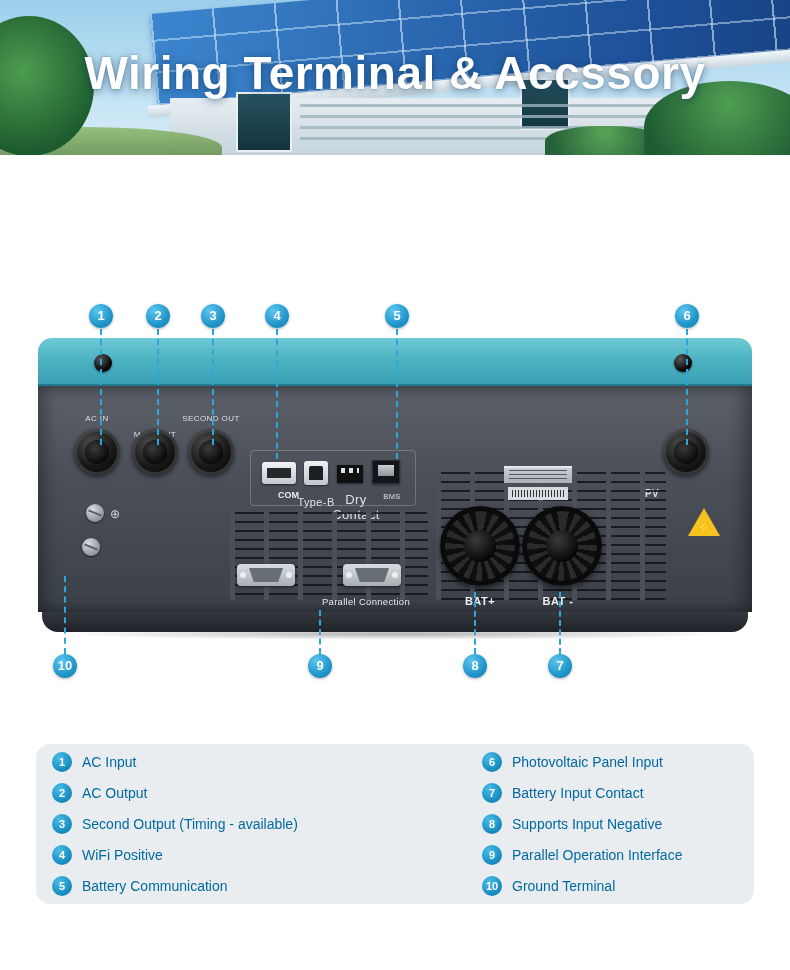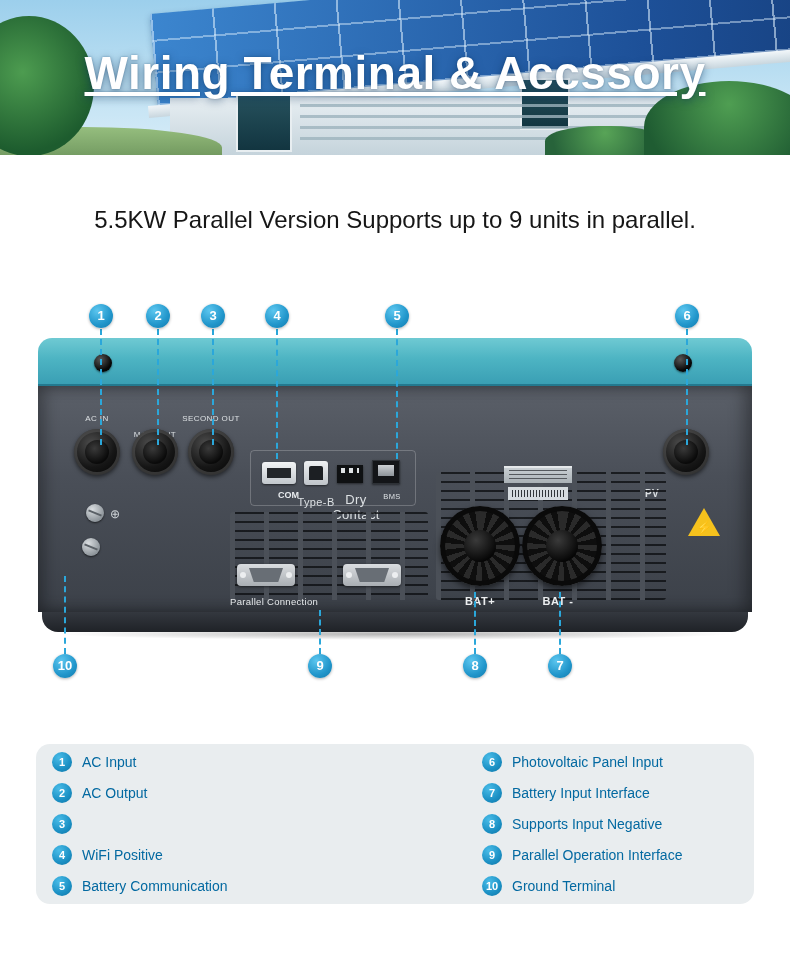--- a/index.html
+++ b/index.html
@@ -29,21 +29,21 @@
   .tree { position:absolute; left:-36px; top:16px; width:130px; height:140px; border-radius:50%;
     background:radial-gradient(circle at 45% 40%, #4d9c50, #1d5c2e 72%); }
   .plant { position:absolute; left:545px; top:126px; width:120px; height:34px; border-radius:45% 45% 0 0;
     background:radial-gradient(circle at 50% 20%, #58a457, #27633a 80%); }
   .bush { position:absolute; right:-24px; bottom:-18px; width:170px; height:92px; border-radius:50% 50% 0 0;
     background:radial-gradient(circle at 50% 25%, #4f9e52, #1f5c32 78%); }
   .grass { position:absolute; left:-8px; bottom:-6px; width:230px; height:34px; border-radius:40% 60% 0 0;
     background:linear-gradient(180deg,#8fb971,#628c4c); opacity:.9; }
   .hero-title { position:absolute; left:0; top:46px; width:100%; text-align:center;
     font-size:46px; font-weight:bold; color:#ffffff; letter-spacing:.5px;
-    text-shadow:0 2px 8px rgba(10,50,90,.55), 0 0 2px rgba(10,50,90,.4);text-decoration:underline; }
+    text-shadow:0 2px 8px rgba(10,50,90,.55), 0 0 2px rgba(10,50,90,.4); }
 
   
   .subtitle { position:absolute; left:0; top:206px; width:790px; text-align:center;
     font-size:24px; color:#161616; }
 
   
   .callout { position:absolute; width:24px; height:24px; border-radius:50%;
     background:radial-gradient(circle at 35% 28%, #5cc6ef 0%, #2196cb 60%, #1279ab 100%);
     color:#fff; font-size:13px; font-weight:bold; line-height:24px; text-align:center;
     box-shadow:0 1px 3px rgba(0,0,0,.3); z-index:6; }
@@ -115,21 +115,21 @@
   .db9::after { content:""; position:absolute; left:3px; top:8px; width:6px; height:6px; border-radius:50%;
     background:#eceef0; box-shadow:46px 0 0 #eceef0; }
   .bigconn { position:absolute; width:80px; height:80px; border-radius:50%;
     background:
       radial-gradient(circle at 50% 50%, #0c0c0c 0 26%, transparent 27%),
       repeating-conic-gradient(#2a2a2a 0 11deg, #0e0e0e 11deg 22deg);
     box-shadow:inset 0 0 0 5px #0a0a0a, 0 3px 6px rgba(0,0,0,.55); }
   .bigconn::after { content:""; position:absolute; inset:30%; border-radius:50%;
     background:radial-gradient(circle at 38% 32%, #3a3a3a, #050505 75%); }
   .batlabel { position:absolute; color:#eceef0; font-size:11px; font-weight:bold; text-align:center; letter-spacing:.5px; }
-  .parlabel { position:absolute; color:#e6e9eb; font-size:9.5px; text-align:left; letter-spacing:.3px; }
+  .parlabel { position:absolute; color:#e6e9eb; font-size:9.5px; text-align:right; letter-spacing:.3px; }
   .warn { position:absolute; left:650px; top:170px; width:32px; height:28px;
     background:#f6c21d; clip-path:polygon(50% 0,100% 100%,0 100%);
     display:flex; align-items:flex-end; justify-content:center; }
   .warn span { font-size:13px; line-height:16px; color:#111; }
   .comlabel { position:absolute; color:#e8ebee; font-weight:bold; font-size:9px; text-align:right; }
 
   
   .legend { position:absolute; left:36px; top:744px; width:718px; height:160px;
     background:#e9edef; border-radius:14px; }
   .lrow { position:absolute; display:flex; align-items:center; gap:10px; height:20px; }
@@ -151,21 +151,20 @@
     <div class="window w1"></div>
     <div class="window w2"></div>
     <div class="railing"></div>
     <div class="plant"></div>
     <div class="grass"></div>
     <div class="tree"></div>
     <div class="bush"></div>
     <h1 class="hero-title">Wiring Terminal &amp; Accssory</h1>
   </header>
 
-  <p class="subtitle">5.5KW Parallel Version Supports up to 9 units in parallel.</p>
 
   <div class="callout" style="left:89px;top:304px">1</div>
   <div class="callout" style="left:146px;top:304px">2</div>
   <div class="callout" style="left:201px;top:304px">3</div>
   <div class="callout" style="left:265px;top:304px">4</div>
   <div class="callout" style="left:385px;top:304px">5</div>
   <div class="callout" style="left:675px;top:304px">6</div>
   <div class="dash" style="left:100px;top:329px;height:116px"></div>
   <div class="dash" style="left:157px;top:329px;height:116px"></div>
   <div class="dash" style="left:212px;top:329px;height:116px"></div>
@@ -241,37 +240,38 @@
     <div class="lrow" style="left:16px;top:8px">
       <span class="lnum">1</span>
       <span class="llabel">AC Input</span>
     </div>
     <div class="lrow" style="left:16px;top:39px">
       <span class="lnum">2</span>
       <span class="llabel">AC Output</span>
     </div>
     <div class="lrow" style="left:16px;top:70px">
       <span class="lnum">3</span>
+      <span class="llabel">Second Output (Timing - available)</span>
     </div>
     <div class="lrow" style="left:16px;top:101px">
       <span class="lnum">4</span>
       <span class="llabel">WiFi Positive</span>
     </div>
     <div class="lrow" style="left:16px;top:132px">
       <span class="lnum">5</span>
       <span class="llabel">Battery Communication</span>
     </div>
 
     <div class="lrow" style="left:446px;top:8px">
       <span class="lnum">6</span>
       <span class="llabel">Photovoltaic Panel Input</span>
     </div>
     <div class="lrow" style="left:446px;top:39px">
       <span class="lnum">7</span>
-      <span class="llabel">Battery Input Interface</span>
+      <span class="llabel">Battery Input Contact</span>
     </div>
     <div class="lrow" style="left:446px;top:70px">
       <span class="lnum">8</span>
       <span class="llabel">Supports Input Negative</span>
     </div>
     <div class="lrow" style="left:446px;top:101px">
       <span class="lnum">9</span>
       <span class="llabel">Parallel Operation Interface</span>
     </div>
     <div class="lrow" style="left:446px;top:132px">

